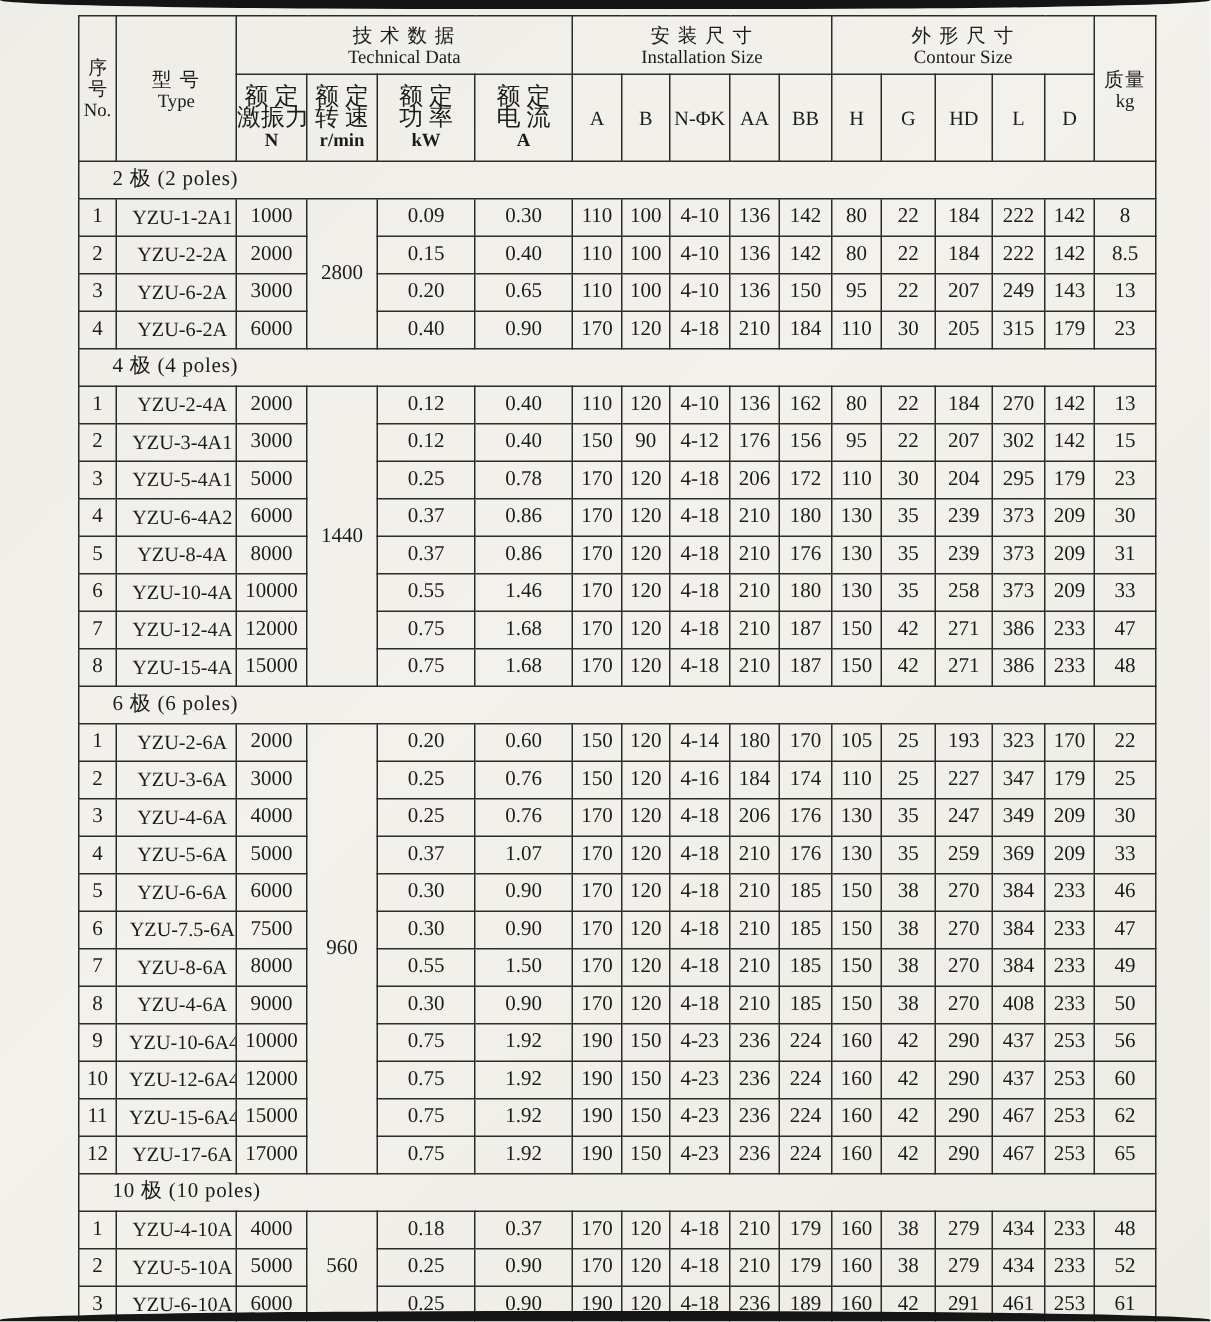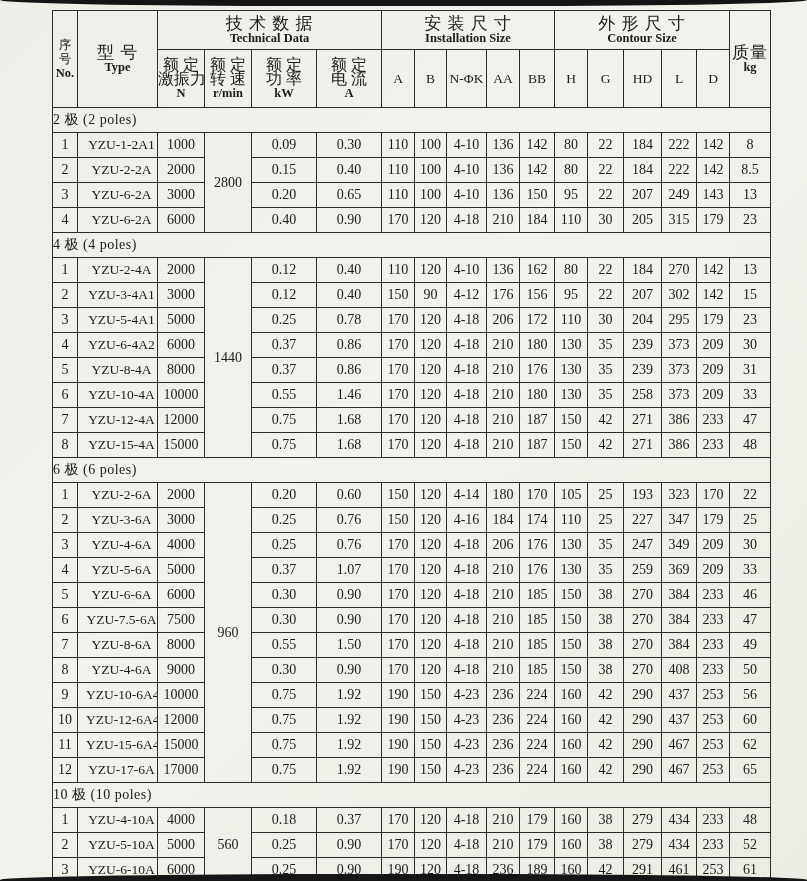--- a/index.html
+++ b/index.html
@@ -28,33 +28,33 @@
   }
   .spec th,.spec td{
     border:1px solid #2b2b2b;
     padding:0;
     text-align:center;
     font-weight:normal;
     overflow:hidden;
     white-space:nowrap;
   }
   
-  .spec thead .zh{display:block;font-size:17px;line-height:15px;letter-spacing:1px;text-align:center;}
-  .spec thead .en{display:block;font-size:12.5px;line-height:14px;font-weight:bold;}
+  .spec thead .zh{display:block;font-size:13px;line-height:15px;letter-spacing:1px;text-align:center;}
+  .spec thead .en{display:block;font-size:12.5px;line-height:14px;font-weight:normal;}
   .group-head{height:38px;vertical-align:middle;}
   .sub-head{height:57px;vertical-align:middle;}
   .sub-line{display:block;font-size:16px;line-height:14px;}
   .sub-unit{display:block;font-size:12.5px;line-height:14px;font-weight:bold;}
   .dim-letter{font-size:13.5px;font-weight:bold;}
   .no-head .zh-v{display:block;font-size:12.5px;line-height:14px;}
   
   .spec tbody td{height:24px;font-size:14px;line-height:16px;}
   .section-row td{
     border-left:1px solid #2b2b2b;border-right:1px solid #2b2b2b;
-    height:19px;font-size:13.5px;text-align:left;padding-left:0;
+    height:19px;font-size:13.5px;text-align:left;padding-left:22px;
     letter-spacing:0.5px;
   }
   .type-cell{text-align:left;padding-left:8px !important;font-size:13.5px !important;}
   .speed-cell{font-size:14.5px;}
 </style>
 </head>
 <body>
 
 <div class="page">
   <div class="scan-bar-top"></div>

